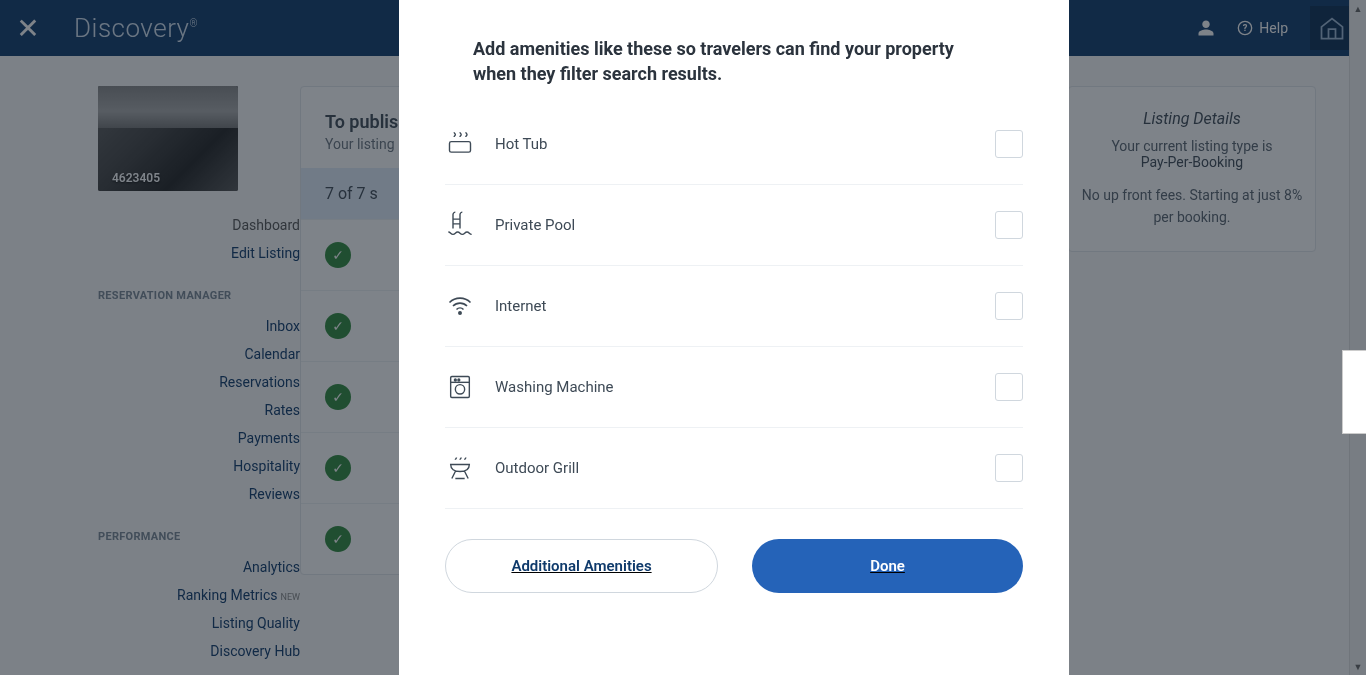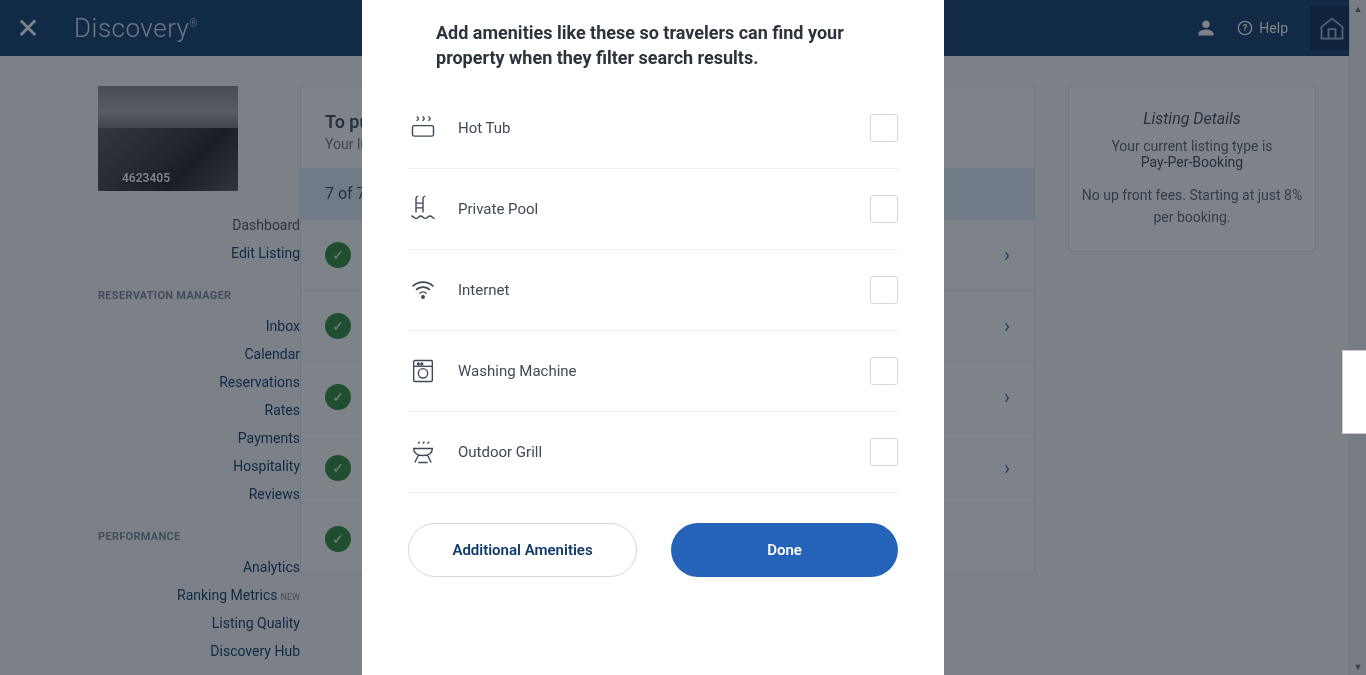--- a/index.html
+++ b/index.html
@@ -13,21 +13,21 @@
   .topbar .right { margin-left: auto; display: flex; align-items: center; gap: 22px; padding-right: 12px; }
   .topbar .user-icon, .topbar .help { color: #fff; font-size: 14px; display: flex; align-items: center; gap: 6px; }
   .topbar .house { width: 44px; height: 44px; background: #0a2d52; display: flex; align-items: center; justify-content: center; }
   
   .page { position: absolute; top: 56px; left: 0; right: 0; bottom: 0; background: #fafafa; display: flex; }
   
   
   .sidebar { width: 300px; padding: 30px 0 0 98px; font-size: 14px; }
   .thumb { width: 140px; height: 105px; background: #555; position: relative; margin-bottom: 20px; border-radius: 2px; overflow: hidden; }
   .thumb::before { content: ""; position: absolute; inset: 0; background: linear-gradient(135deg, #666 0%, #444 40%, #222 70%, #555 100%); }
-  .thumb .badge { position: absolute; left: 24px; bottom: 6px; color: #fff; font-size: 12px; font-weight: 600; text-shadow: 0 1px 2px rgba(0,0,0,0.8); z-index: 1; text-align: center; }
+  .thumb .badge { position: absolute; left: 14px; bottom: 6px; color: #fff; font-size: 12px; font-weight: 600; text-shadow: 0 1px 2px rgba(0,0,0,0.8); z-index: 1; text-align: center; }
   .thumb .upper { position: absolute; inset: 0 0 60% 0; background: linear-gradient(180deg, #888 0%, #aaa 60%, #777 100%); }
   .sidebar .sec-head { font-size: 11px; font-weight: 700; color: #7a8896; letter-spacing: 0.3px; margin: 22px 0 10px; }
   .sidebar a.item { display: block; color: #0f3a6b; text-decoration: none; padding: 6px 0; font-size: 14px; cursor: pointer; text-align: right; }
   .sidebar a.active { color: #555; }
   .sidebar .newtag { font-size: 9px; color: #888; margin-left: 3px; }
   
   
   .main { flex: 1; padding: 30px 0 0 0; }
   .card { width: 735px; background: #fff; border: 1px solid #e2e6ea; border-radius: 4px; }
   .card .hdr { padding: 24px 24px 16px; }
@@ -41,27 +41,27 @@
   
   .rightcol { width: 318px; padding: 30px 50px 0 20px; }
   .rbox { border: 1px solid #e2e6ea; border-radius: 4px; background: #fff; padding: 22px 12px; text-align: center; margin-bottom: 24px; font-size: 14px; color: #5a6570; }
   .rbox h4 { font-size: 16px; color: #3e4a56; font-weight: 400; margin-bottom: 10px; font-style: italic; }
   .rbox .ptype { color: #3e4a56; margin-bottom: 14px; }
   .rbox .fee { line-height: 1.6; }
   .rbox .link { color: #0f3a6b; font-weight: 600; margin-top: 14px; display: block; cursor: pointer; }
   
   
   .overlay { position: absolute; inset: 0; background: rgba(20,30,40,0.55); z-index: 10; }
-  .modal { position: absolute; left: 362px; top: 0; width: 582px; bottom: 0; background: #fff; z-index: 20; padding: 2px 46px; overflow: hidden; }
+  .modal { position: absolute; left: 399px; top: 0; width: 670px; bottom: 0; background: #fff; z-index: 20; padding: 18px 46px; overflow: hidden; }
   .modal h2 { font-size: 18px; font-weight: 700; color: #2b333d; line-height: 1.4; padding: 18px 28px; }
   .amrow { display: flex; align-items: center; padding: 25px 0; border-bottom: 1px solid #eef1f4; }
   .amrow .ico { width: 30px; height: 30px; margin-right: 20px; display: flex; align-items: center; justify-content: center; color: #3e4a56; }
   .amrow .lab { font-size: 15px; color: #3e4a56; flex: 1; }
   .amrow .cb { width: 28px; height: 28px; border: 1px solid #d0d7de; border-radius: 3px; cursor: pointer; }
-  .modal .btns { display: flex; gap: 34px; padding: 30px 0 0; }
+  .modal .btns { display: flex; gap: 34px; padding: 30px 0 0; text-decoration: underline; }
   .modal .btn { flex: 1; height: 54px; border-radius: 27px; font-size: 15px; font-weight: 600; display: flex; align-items: center; justify-content: center; cursor: pointer; }
   .modal .btn.sec { border: 1px solid #d0d7de; color: #0f3a6b; background: #fff; }
   .modal .btn.pri { background: #2563b8; color: #fff; border: none; }
   
   
   .fbtab { position: absolute; right: 0; top: 350px; width: 24px; height: 84px; background: #fff; border: 1px solid #ccc; border-right: none; z-index: 30; writing-mode: vertical-rl; font-size: 10px; display: flex; align-items: center; justify-content: center; color: #0f3a6b; }
   
   
   .scroll { position: absolute; right: 0; top: 0; bottom: 0; width: 17px; background: #f1f1f1; border-left: 1px solid #e0e0e0; z-index: 5; }
   .scroll .tup, .scroll .tdn { height: 17px; display:flex; align-items:center; justify-content:center; font-size: 9px; color:#666;}

